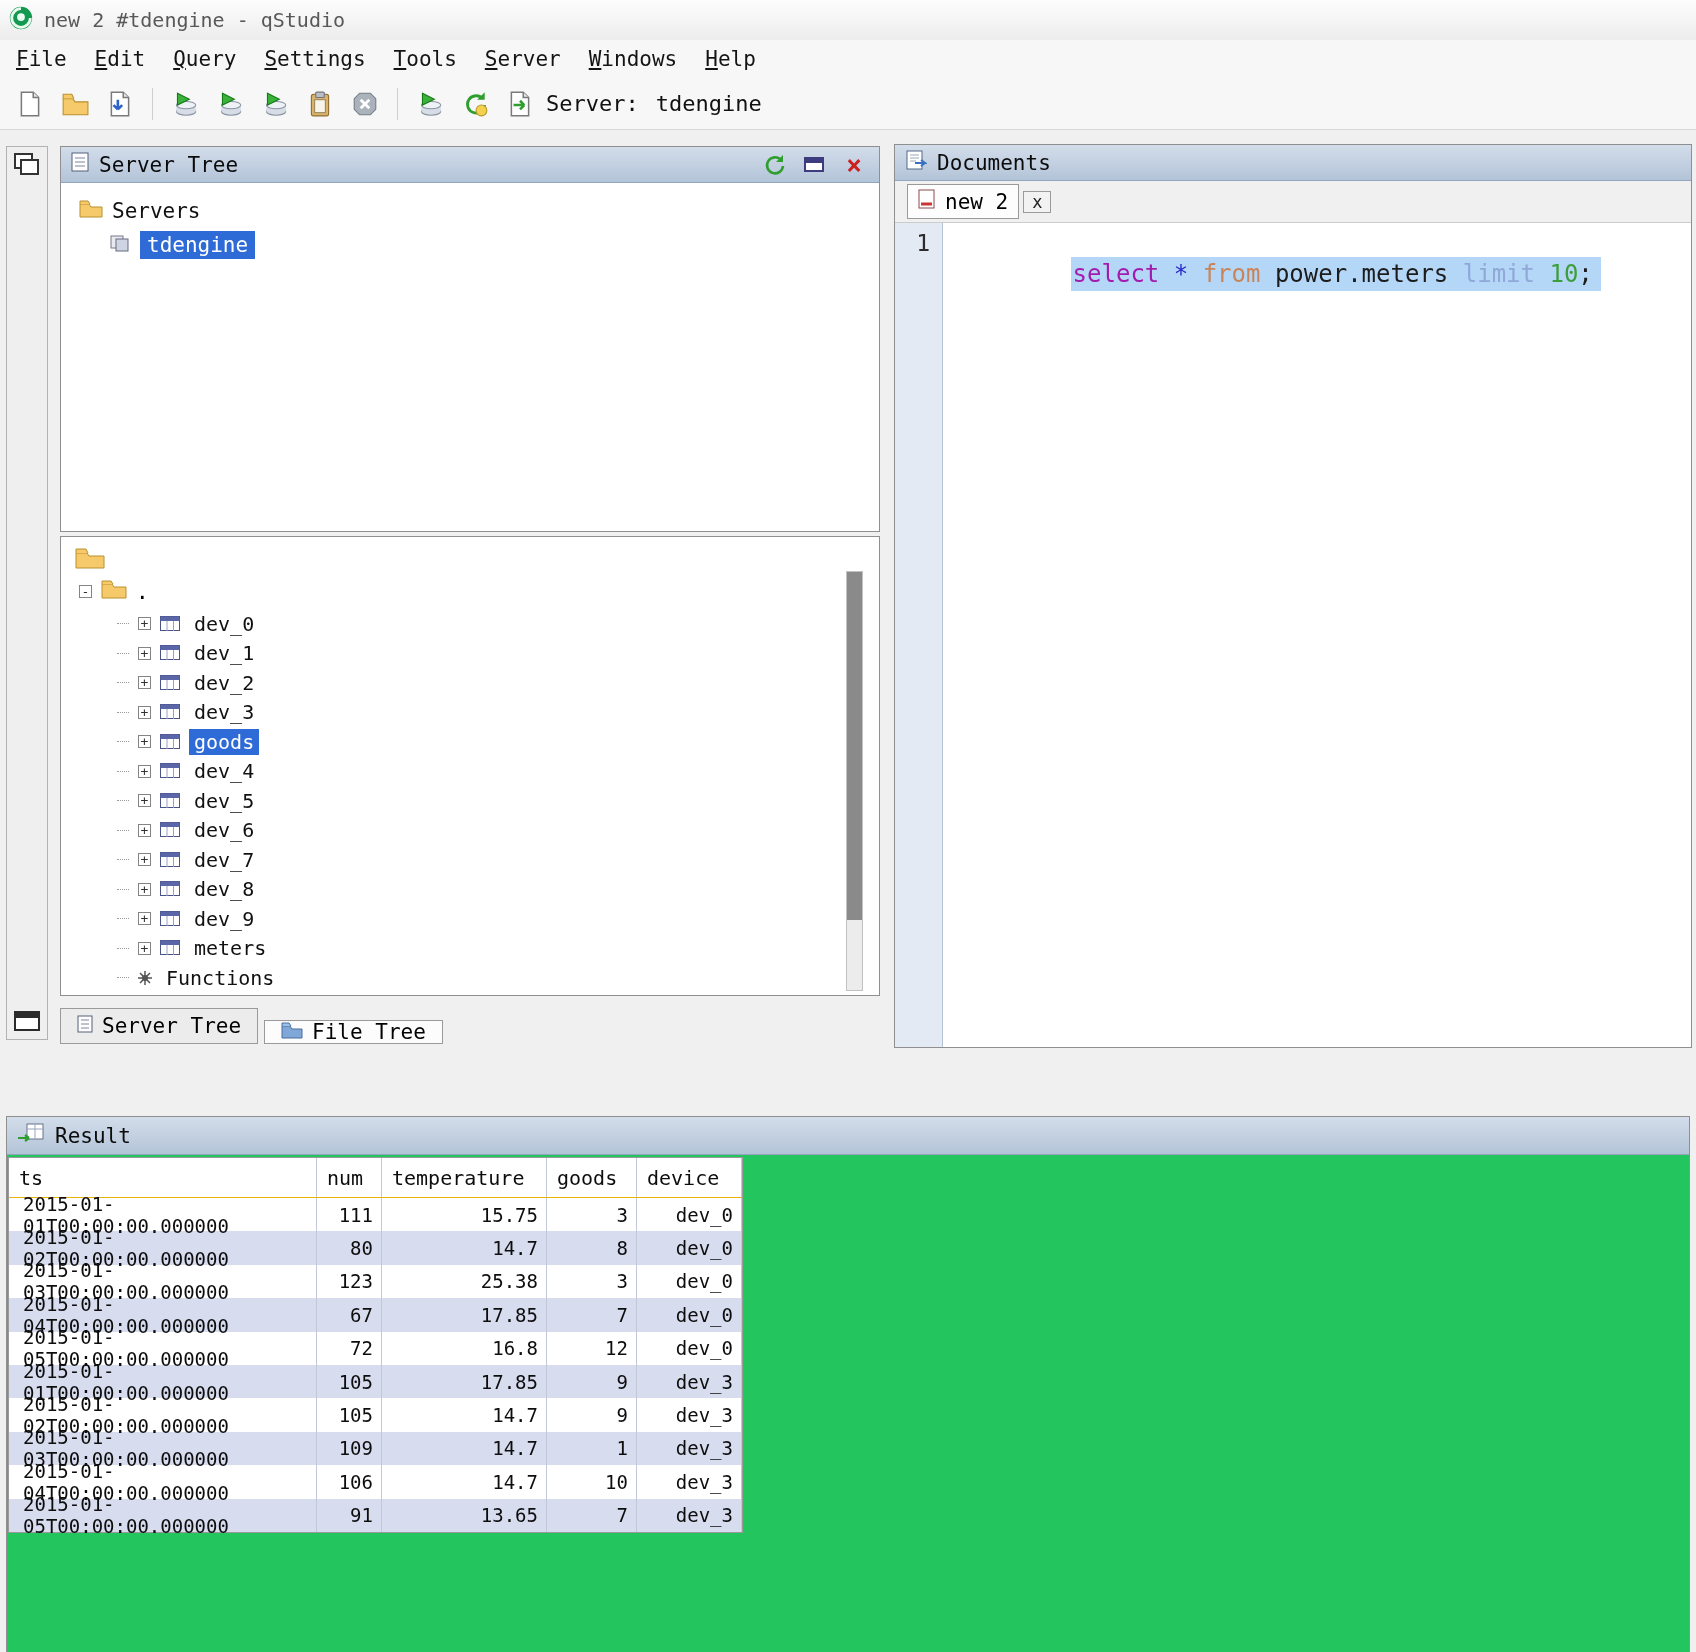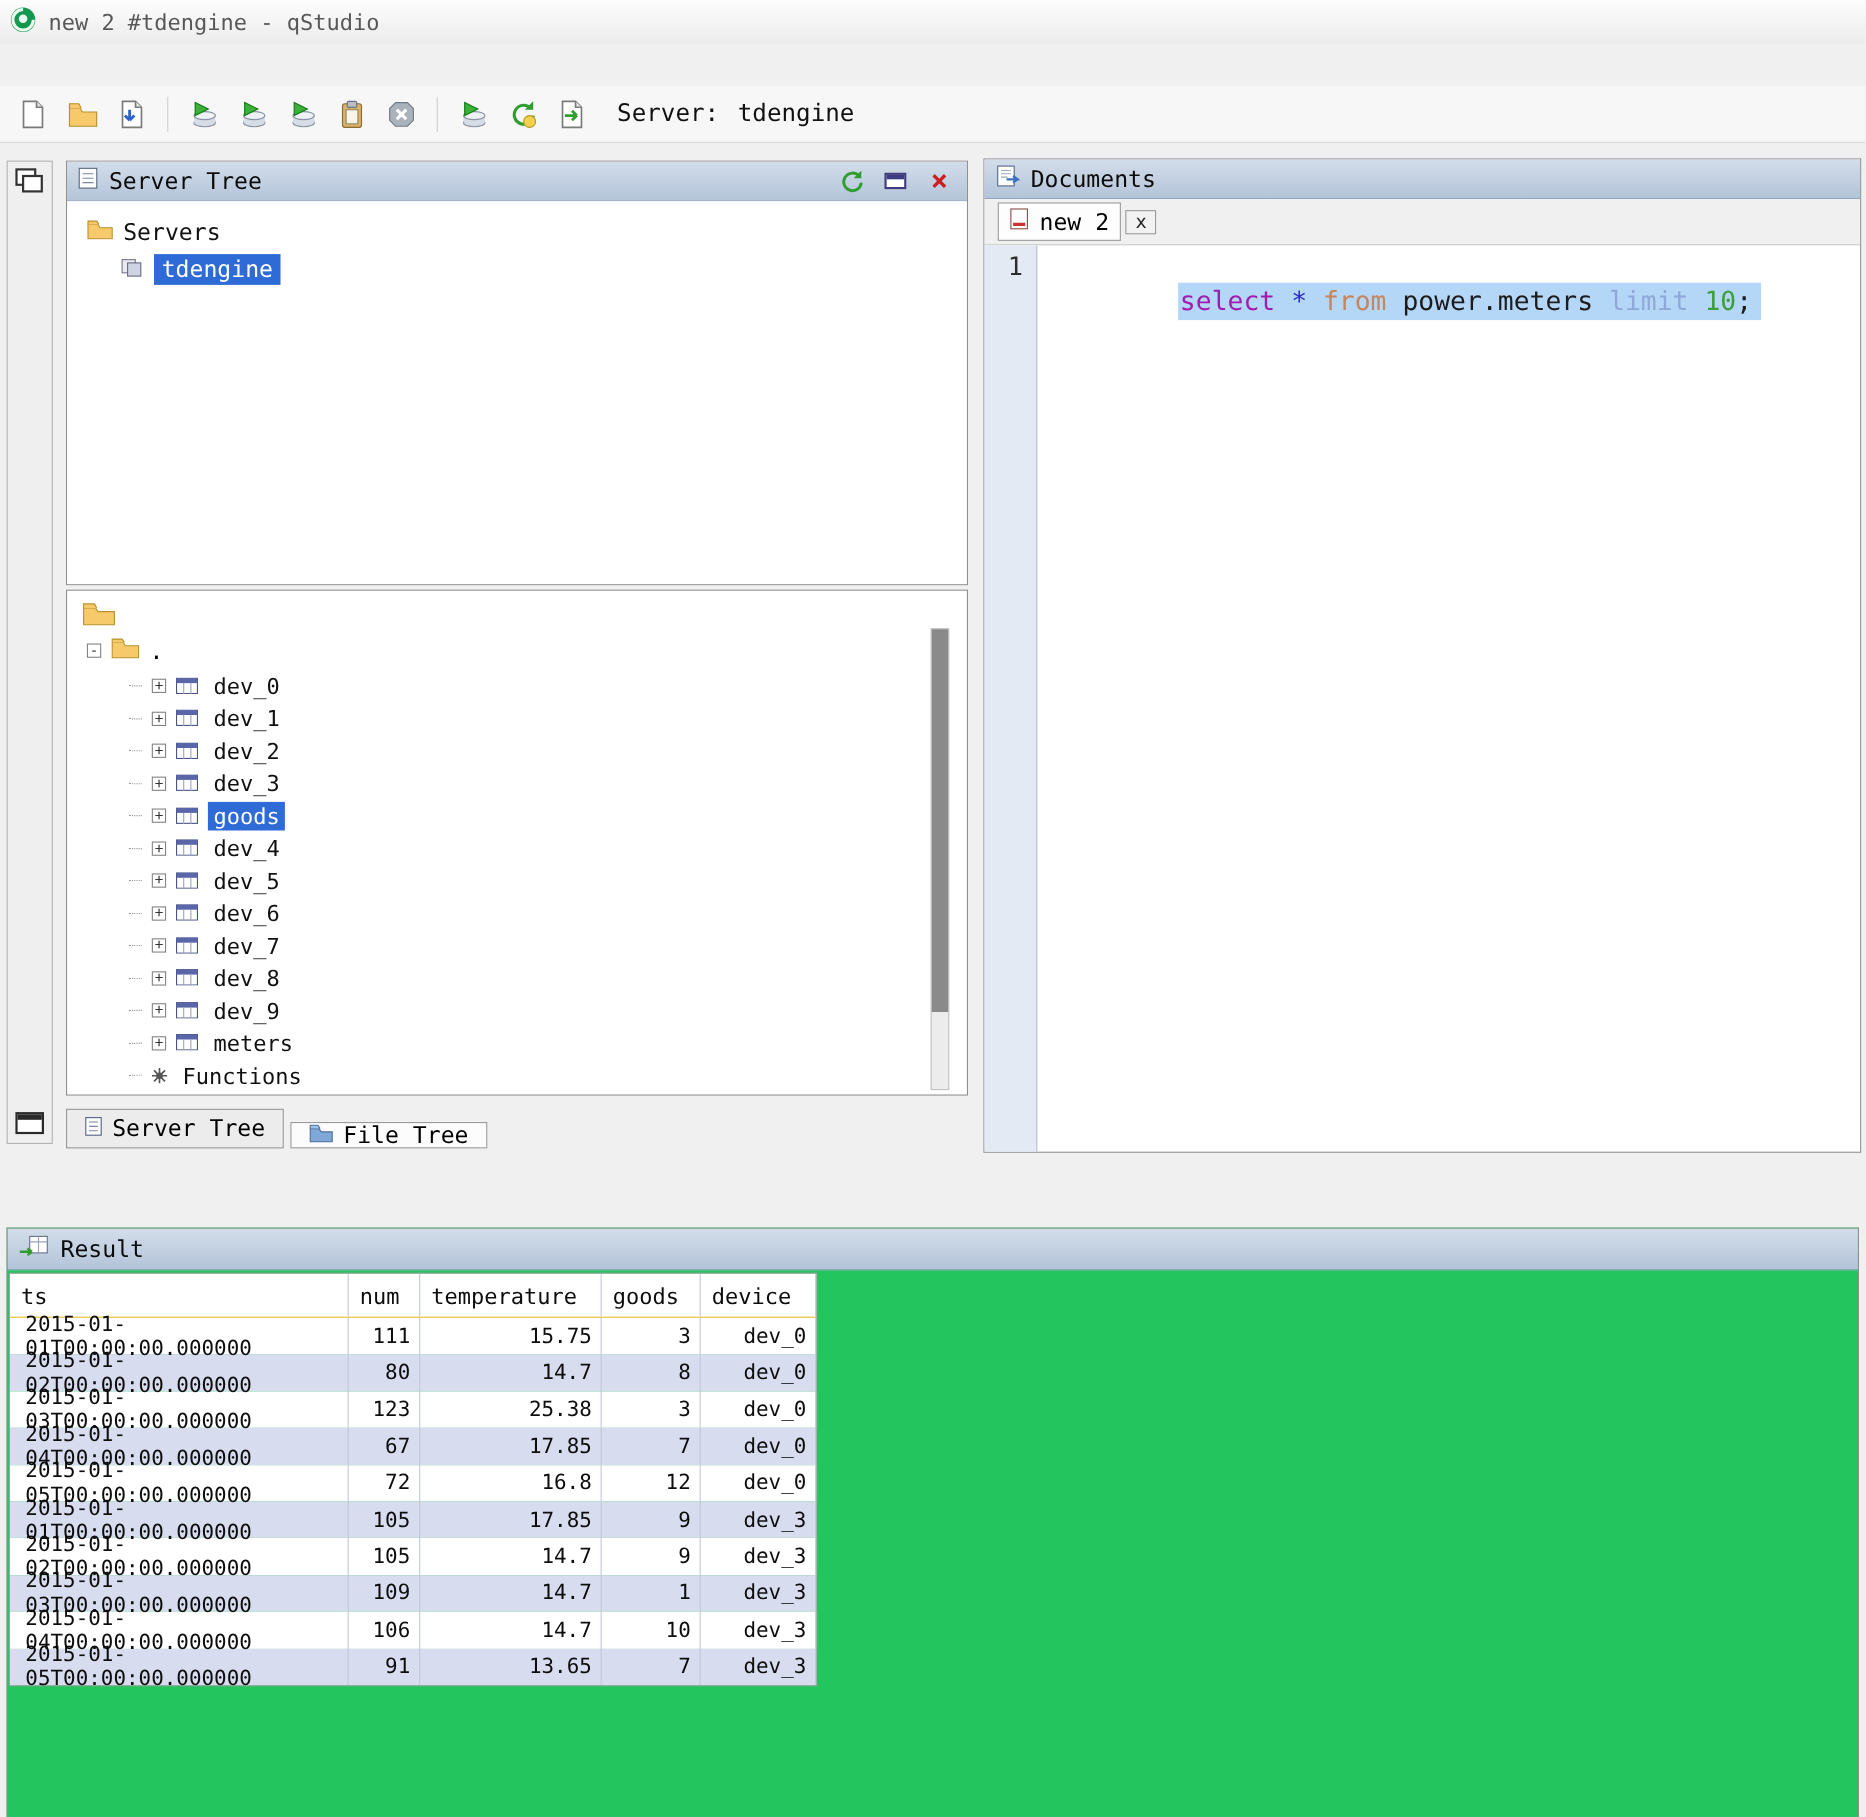--- a/index.html
+++ b/index.html
@@ -14,21 +14,21 @@
   
   .menubar { position:absolute; left:0; top:40px; width:100%; height:38px; background:#f7f7f7;
     display:flex; align-items:center; padding-left:2px; }
   .menu-item { font-size:21px; color:#141414; padding:0 14px; cursor:default; }
 
   
   .toolbar { position:absolute; left:0; top:78px; width:100%; height:52px; background:#f7f7f7;
     border-bottom:1px solid #d7d7d7; display:flex; align-items:center; padding-left:10px; gap:5px; }
   .tb-btn { width:40px; height:40px; display:flex; align-items:center; justify-content:center; }
   .tb-sep { width:1px; height:32px; background:#cfcfcf; margin:0 7px; }
-  .server-label { font-size:22px; margin-left:16px; color:#111; }
+  .server-label { font-size:22px; margin-left:1px; color:#111; }
   .server-value { font-size:22px; margin-left:12px; min-width:160px; color:#111; }
 
   
   .left-strip { position:absolute; left:6px; top:146px; width:42px; height:894px;
     background:#efefef; border:1px solid #b2b2b2; }
   .strip-top { position:absolute; top:5px; left:6px; }
   .strip-bottom { position:absolute; bottom:8px; left:7px; width:26px; height:20px;
     border:2px solid #2a2a2a; background:#fff; }
   .strip-bottom::before { content:""; display:block; height:5px; background:#2a2a2a; }
 
@@ -114,20 +114,30 @@
     <span>
       <svg width="26" height="26" viewBox="0 0 28 28">
           <circle cx="14" cy="14" r="12" fill="#12994f"></circle>
           <path d="M14 4a10 10 0 1 0 10 10" fill="none" stroke="#e8fbee" stroke-width="3"></path>
           <circle cx="14" cy="13" r="4.2" fill="#eafcf1"></circle>
         </svg>
     </span>
     <span class="title-text">new 2 #tdengine - qStudio</span>
   </div>
 
+  <div class="menubar">
+      <span class="menu-item"><u>F</u>ile</span>
+      <span class="menu-item"><u>E</u>dit</span>
+      <span class="menu-item"><u>Q</u>uery</span>
+      <span class="menu-item"><u>S</u>ettings</span>
+      <span class="menu-item"><u>T</u>ools</span>
+      <span class="menu-item"><u>S</u>erver</span>
+      <span class="menu-item"><u>W</u>indows</span>
+      <span class="menu-item"><u>H</u>elp</span>
+    </div>
 
   <div class="toolbar">
     <span style="display:flex;align-items:center;gap:5px;">
         <span class="tb-btn">
           <svg width="28" height="28" viewBox="0 0 26 26">
             <path d="M5 2h11l5 5v17H5z" fill="#fff" stroke="#7a7a7a" stroke-width="1.4"></path>
             <path d="M16 2v5h5" fill="#e6e6e6" stroke="#7a7a7a" stroke-width="1.4"></path>
           </svg>
         </span>
         <span class="tb-btn">

